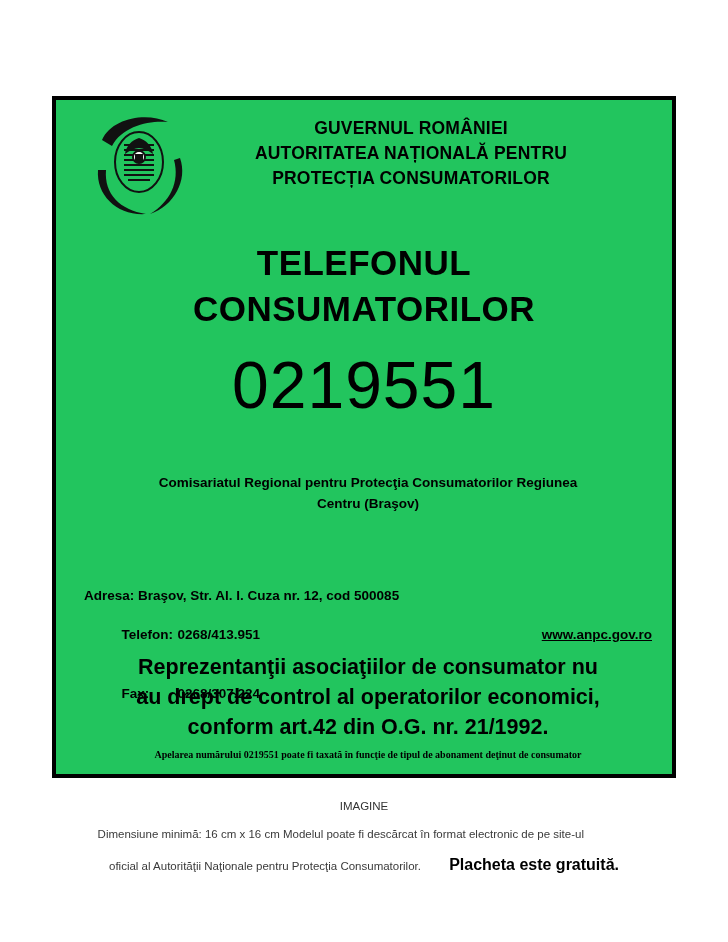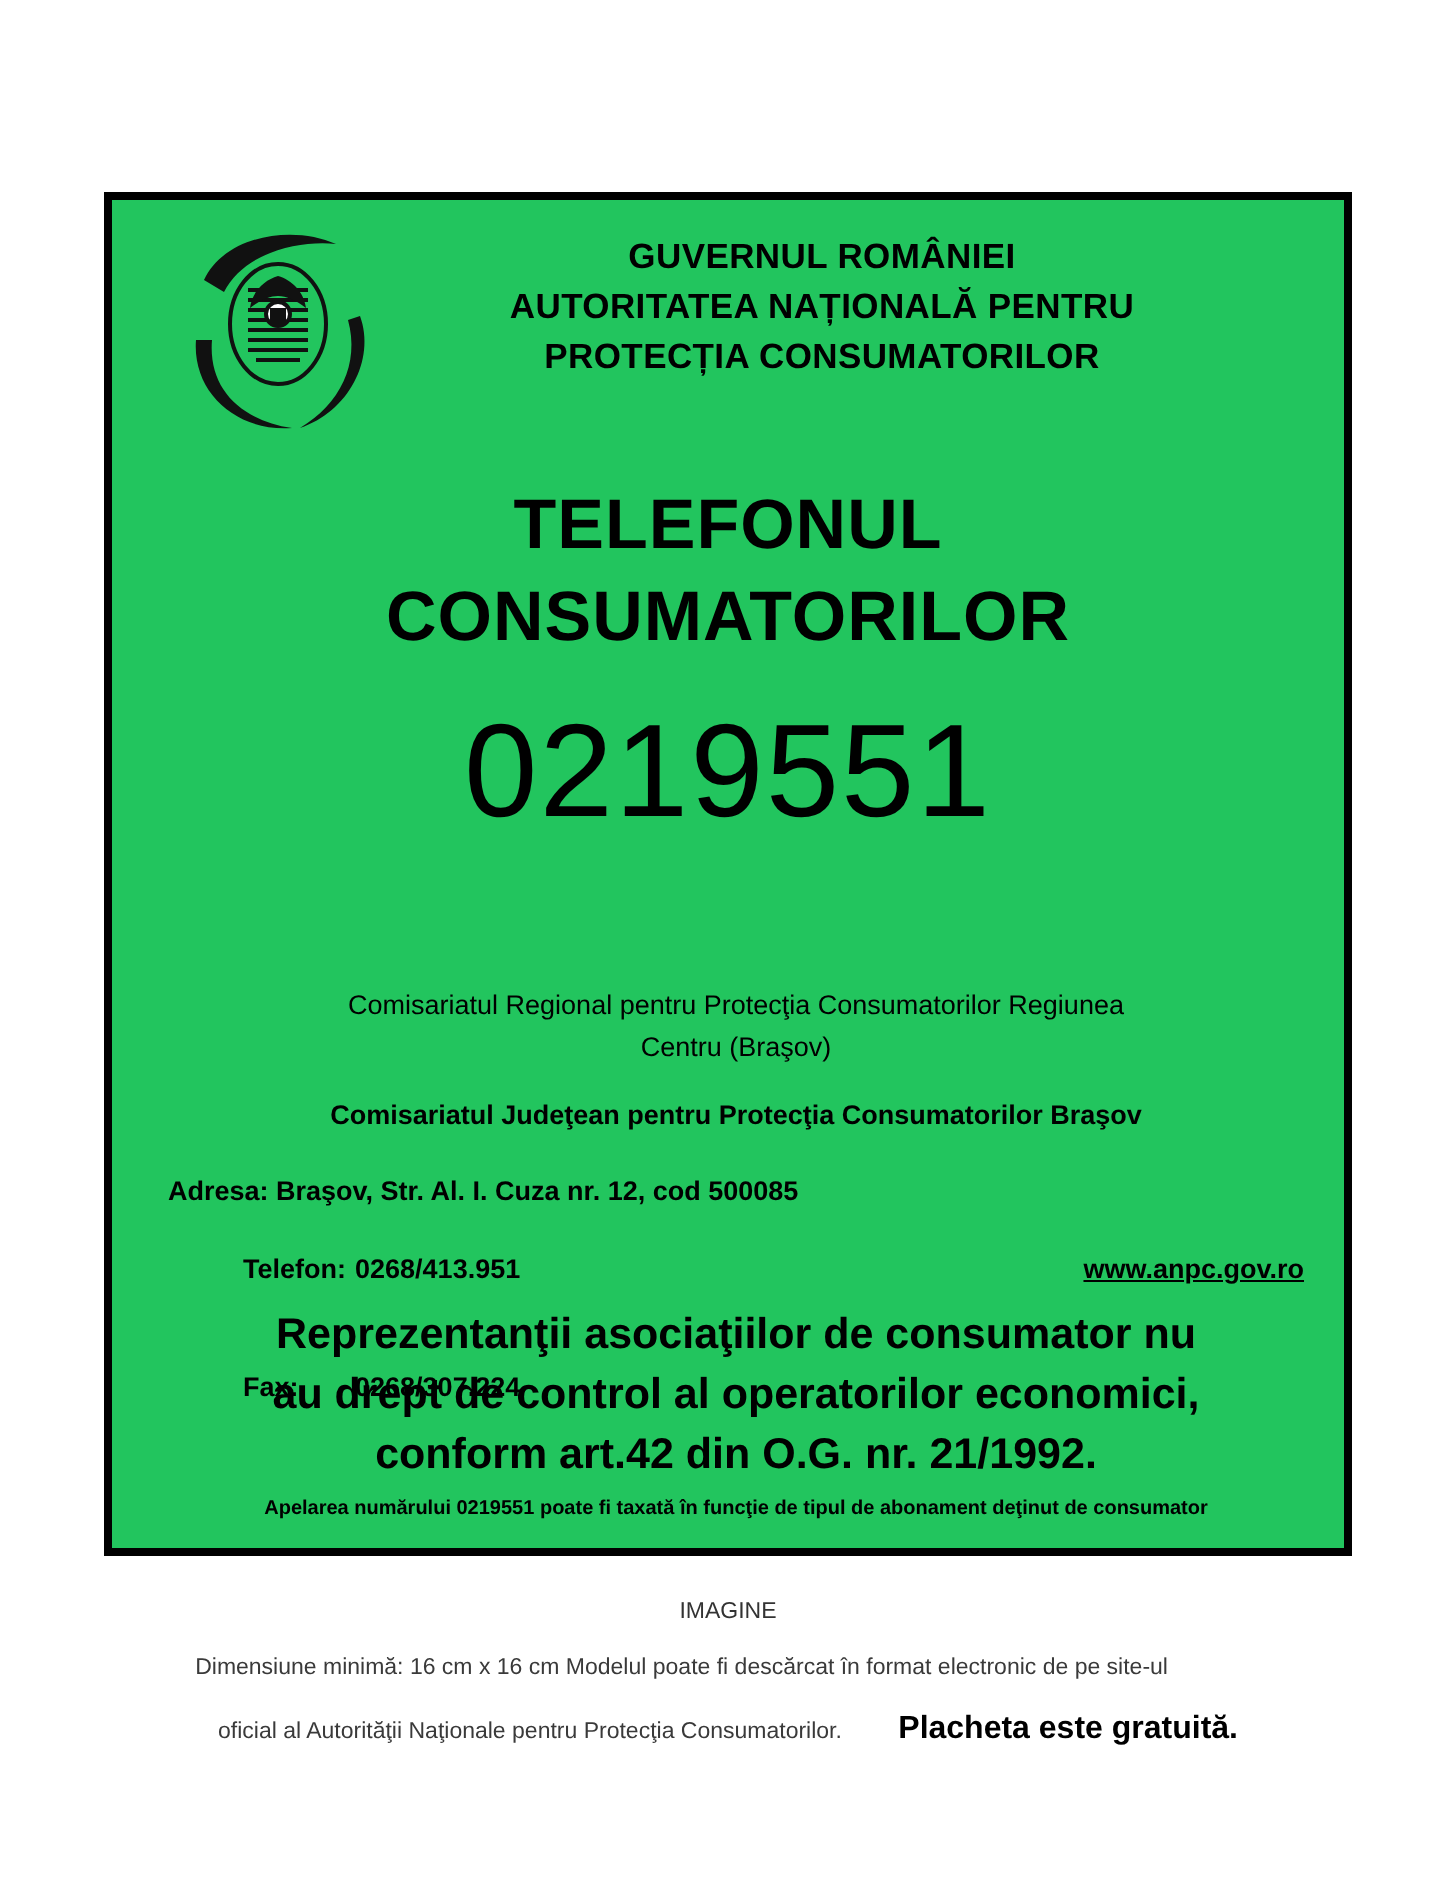--- a/index.html
+++ b/index.html
@@ -85,24 +85,24 @@
     font-size: 66px;
     line-height: 74px;
     font-weight: normal;
     letter-spacing: 1px;
   }
 
   
   .regional {
     position: absolute;
     left: 30px;
-    top: 392px;
+    top: 372px;
     width: 564px;
     text-align: center;
-    font-weight: normal;
+    font-weight: bold;
     font-size: 13.5px;
     line-height: 21px;
   }
   .judetean {
     position: absolute;
     left: 30px;
     top: 448px;
     width: 564px;
     text-align: center;
     font-weight: bold;
@@ -150,20 +150,21 @@
   
   .fineprint {
     position: absolute;
     left: 16px;
     top: 648px;
     width: 592px;
     text-align: center;
     font-weight: bold;
     font-size: 10px;
     line-height: 13px;
+    font-family: Liberation Serif, serif;
   }
 
   
   .imagine-label {
     position: absolute;
     left: 0;
     top: 800px;
     width: 728px;
     text-align: center;
     font-size: 11.5px;
@@ -238,21 +239,20 @@
         <div>CONSUMATORILOR</div>
       </div>
 
       <div class="phone">0219551</div>
 
       <div class="regional">
         <div>Comisariatul Regional pentru Protecţia Consumatorilor Regiunea</div>
         <div>Centru (Braşov)</div>
       </div>
 
-      <div class="judetean">Comisariatul Judeţean pentru Protecţia Consumatorilor Braşov</div>
 
       <div class="address">
         <div class="addr-row">Adresa: Braşov, Str. Al. I. Cuza nr. 12, cod 500085</div>
         <div class="addr-row">
           <span class="fax-label">Telefon:</span><span>0268/413.951</span>
         </div>
         <div class="addr-row">
           <span class="fax-label">Fax:</span><span>0268/307.224</span>
         </div>
         <a class="website" href="#">www.anpc.gov.ro</a>

